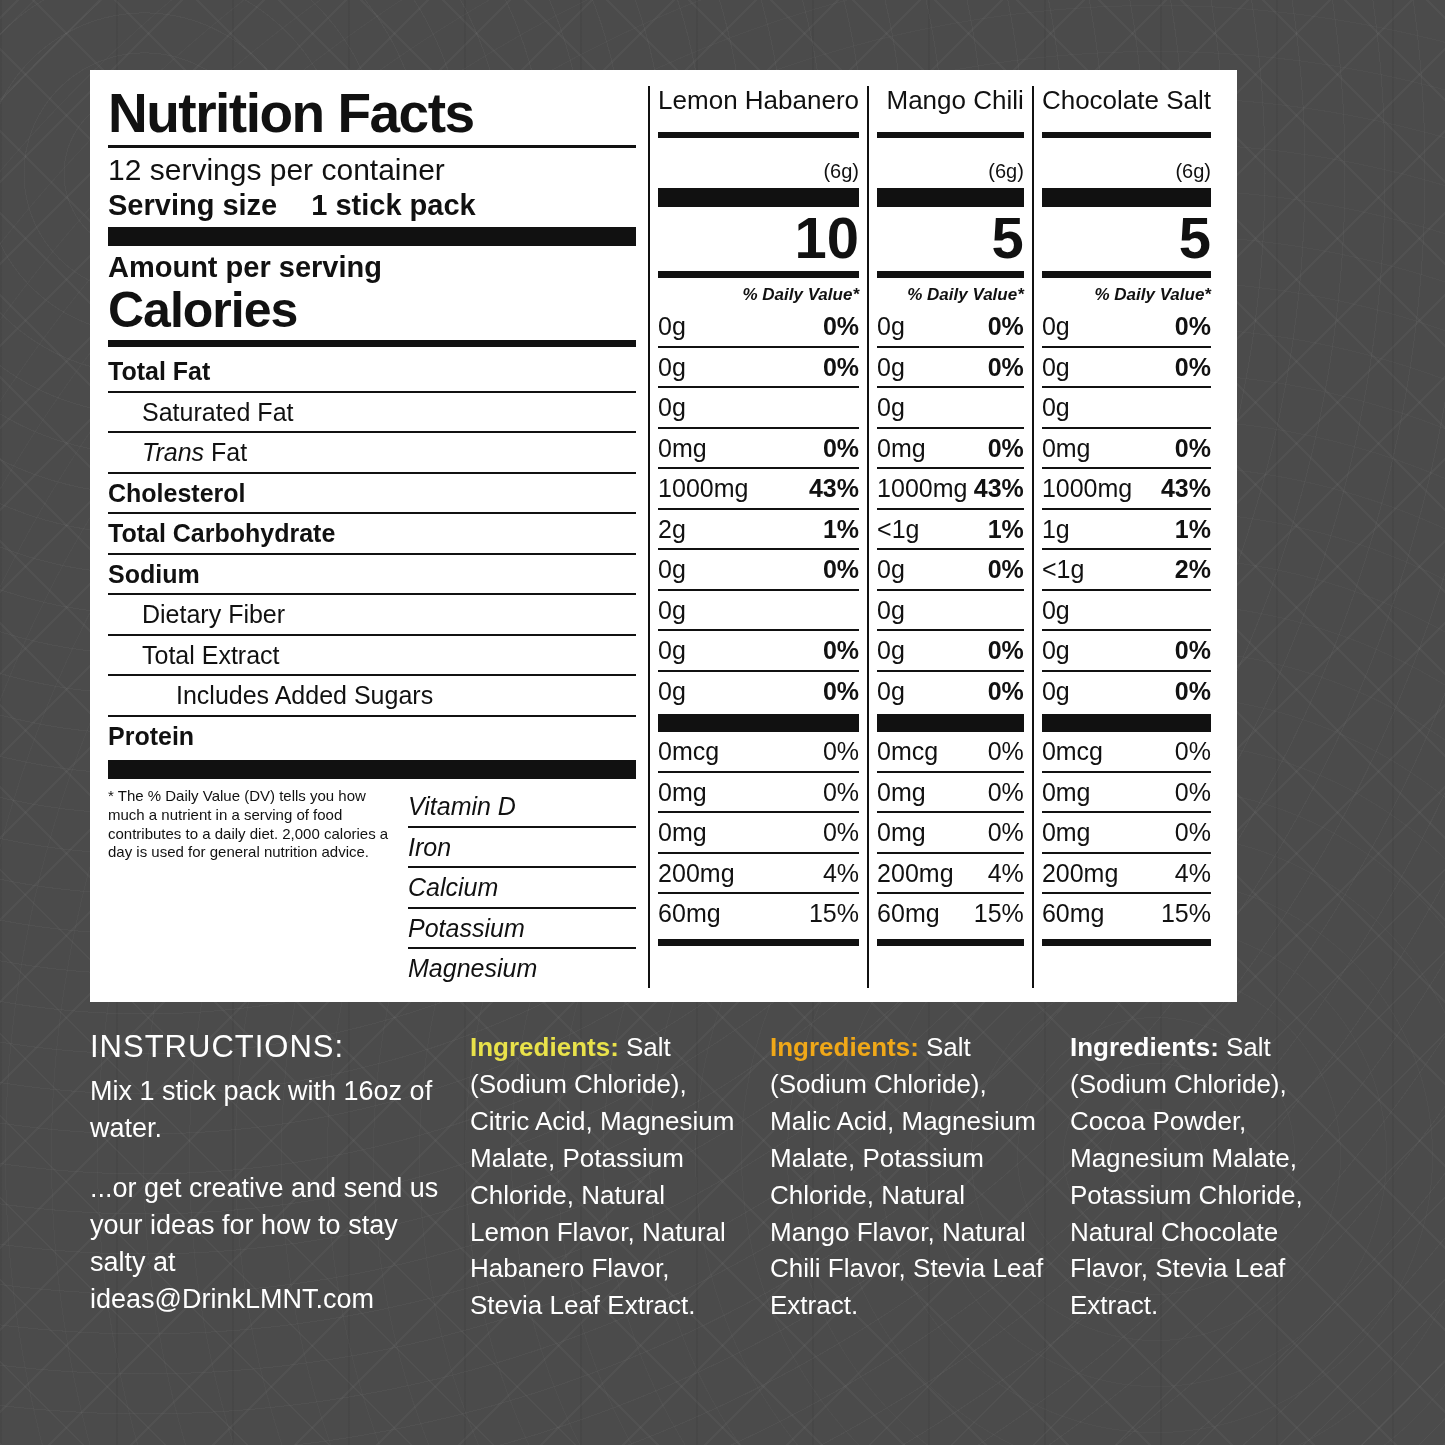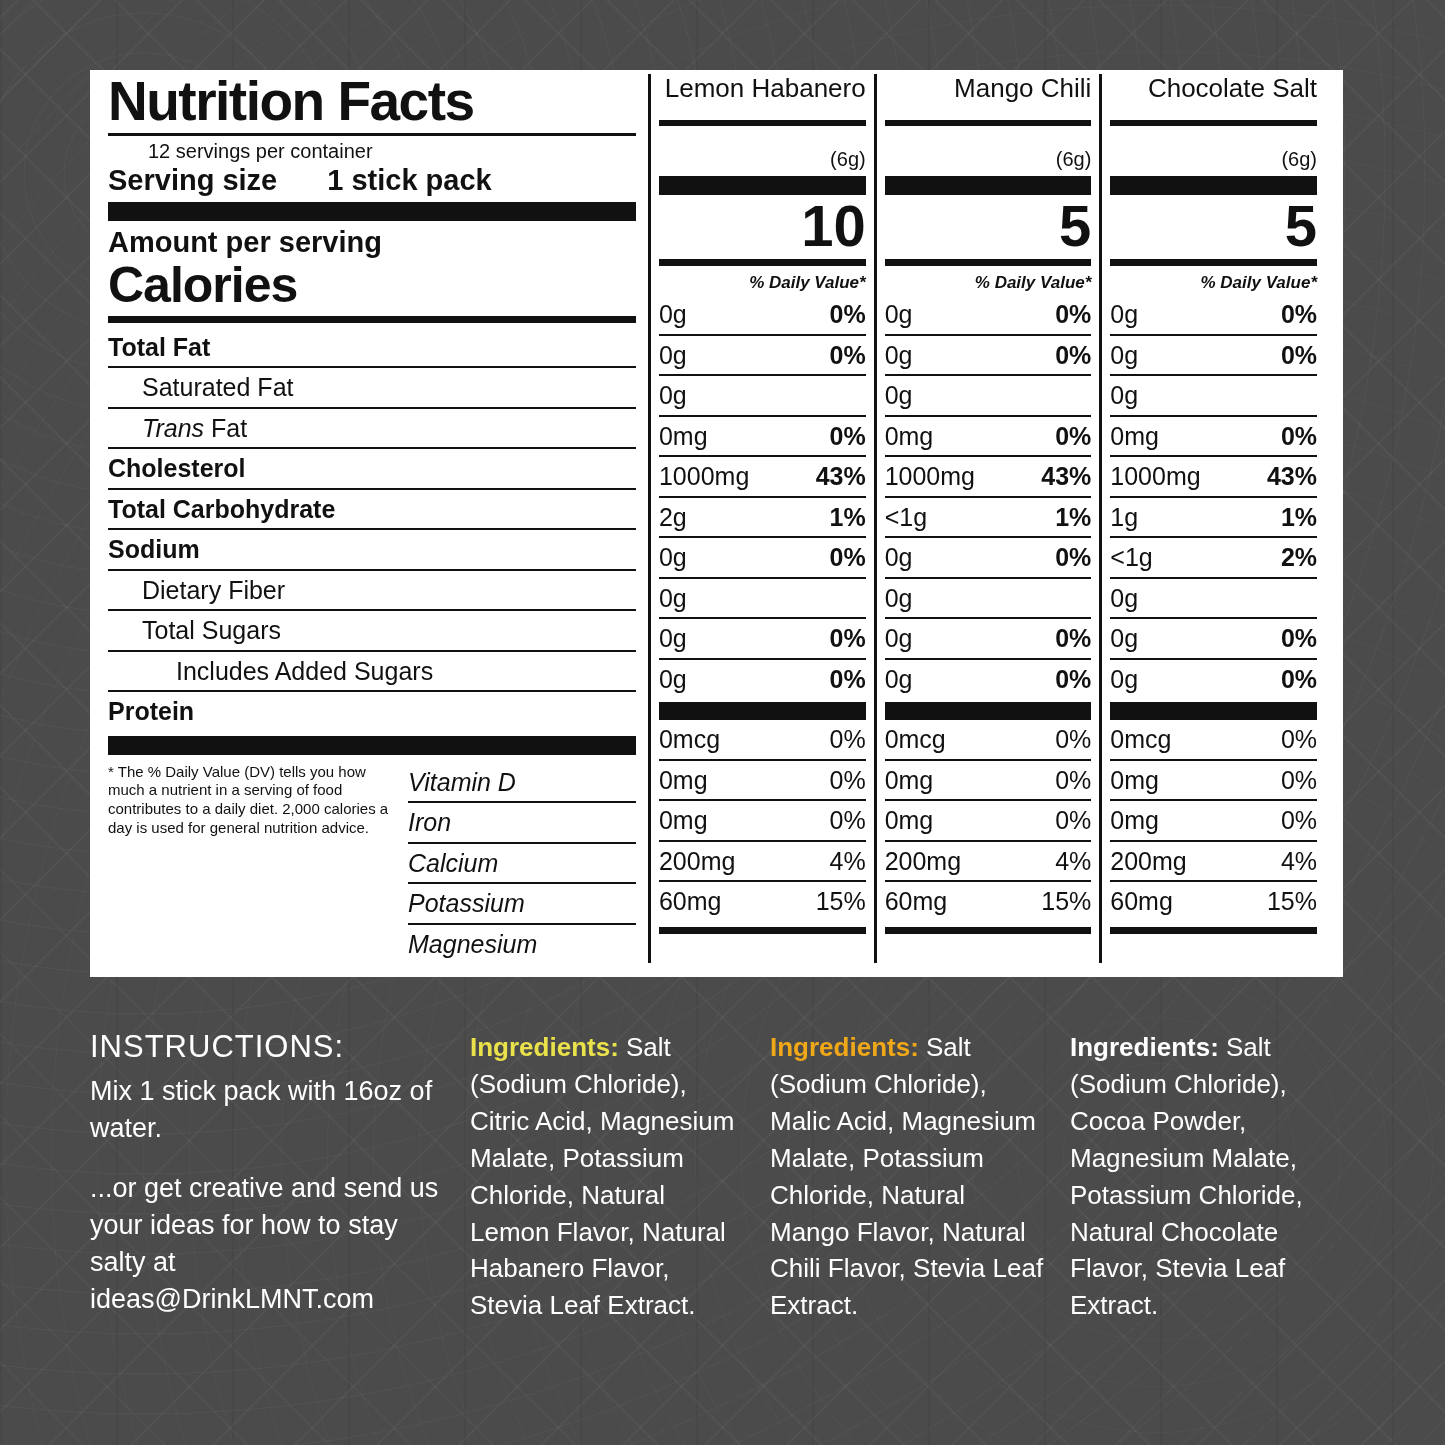--- a/index.html
+++ b/index.html
@@ -24,45 +24,45 @@
     content:"";
     position:absolute; inset:0;
     background-image:
       repeating-radial-gradient(circle at 10% 12%, rgba(255,255,255,0.03) 0 1px, transparent 1px 40px),
       repeating-radial-gradient(circle at 80% 80%, rgba(255,255,255,0.025) 0 1px, transparent 1px 46px);
   }
 
   .sheet{
     position:absolute;
     left:90px; top:70px;
-    width:1253px;
+    width:1147px;
     background:#ffffff;
     z-index:2;
-    padding:4px 18px 14px 18px;
+    padding:16px 18px 14px 18px;
   }
 
   
   .nf{
     display:flex;
     font-family:"Liberation Sans", sans-serif;
     color:#111;
   }
   .nf-left{ width:540px; padding-right:12px; }
   .col-sep{ width:3px; background:#111; margin:0 0px; }
   .nf-col{ width:226px; padding:0 8px; }
 
   .title{
     font-size:55px; font-weight:bold; letter-spacing:-1.5px; line-height:1.0;
     margin-bottom:4px;
   }
-  .servings{ font-size:20px; line-height:1.25;margin-left:40px; }
+  .servings{ font-size:30px; line-height:1.25; }
   .bar-thin{ height:3px; background:#111; margin:3px 0; }
   .bar-mid{ height:7px; background:#111; margin:4px 0; }
   .bar-thick{ height:19px; background:#111; margin:5px 0 0 0; }
-  .serving-size{ font-size:29px; font-weight:bold; display:flex;gap:16px; }
+  .serving-size{ font-size:29px; font-weight:bold; display:flex; }
   .serving-size .ss-label{ flex:0 0 auto; }
   .serving-size .ss-val{ margin-left:34px; }
 
   .amount{ font-size:29px; font-weight:bold; margin-top:5px;}
   .calories{ font-size:50px; font-weight:bold; letter-spacing:-1px; line-height:1.05;}
 
   
   .rows{ margin-top:7px; }
   .row{
     border-top:2px solid #111;
@@ -144,21 +144,21 @@
       <div class="bar-mid"></div>
 
       <div class="rows" id="left-rows">
           <div class="row first"><b>Total Fat</b></div>
           <div class="row indent1">Saturated Fat</div>
           <div class="row indent1"><span class="italic">Trans</span> Fat</div>
           <div class="row"><b>Cholesterol</b></div>
           <div class="row"><b>Total Carbohydrate</b></div>
           <div class="row"><b>Sodium</b></div>
           <div class="row indent1">Dietary Fiber</div>
-          <div class="row indent1">Total Sugars</div>
+          <div class="row indent1">Total Extract</div>
           <div class="row indent2">Includes Added Sugars</div>
           <div class="row"><b>Protein</b></div>
         </div>
 
       <div class="bar-thick"></div>
 
       <div class="lower">
         <div class="footnote">* The % Daily Value (DV) tells you how much a nutrient in a serving of food contributes to a daily diet. 2,000 calories a day is used for general nutrition advice.</div>
         <div class="vitnames" id="vit-names">
             <div class="vitname first">Vitamin D</div>

